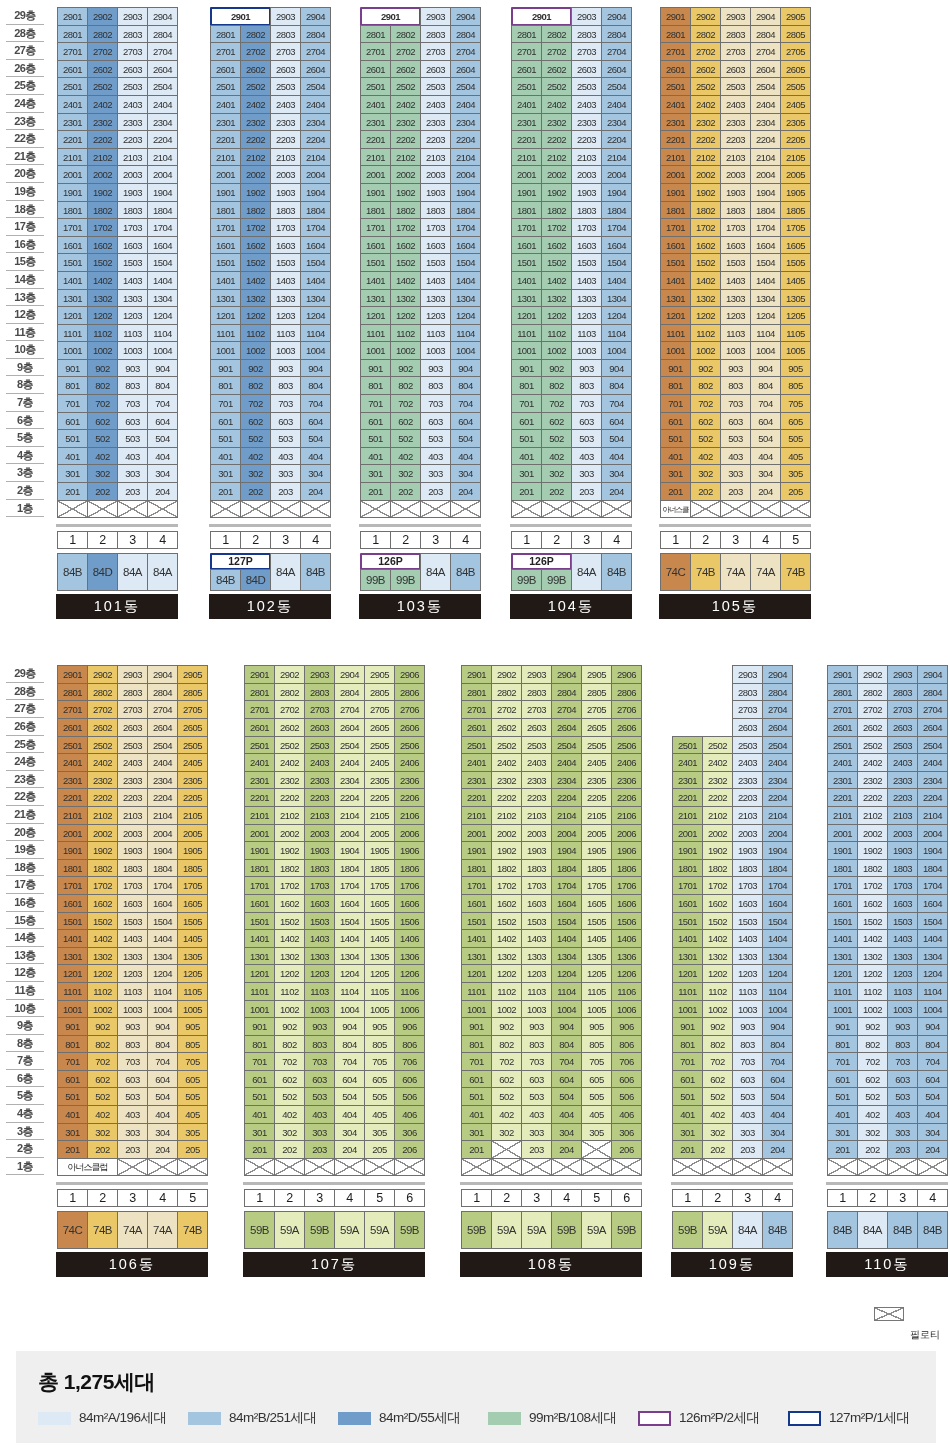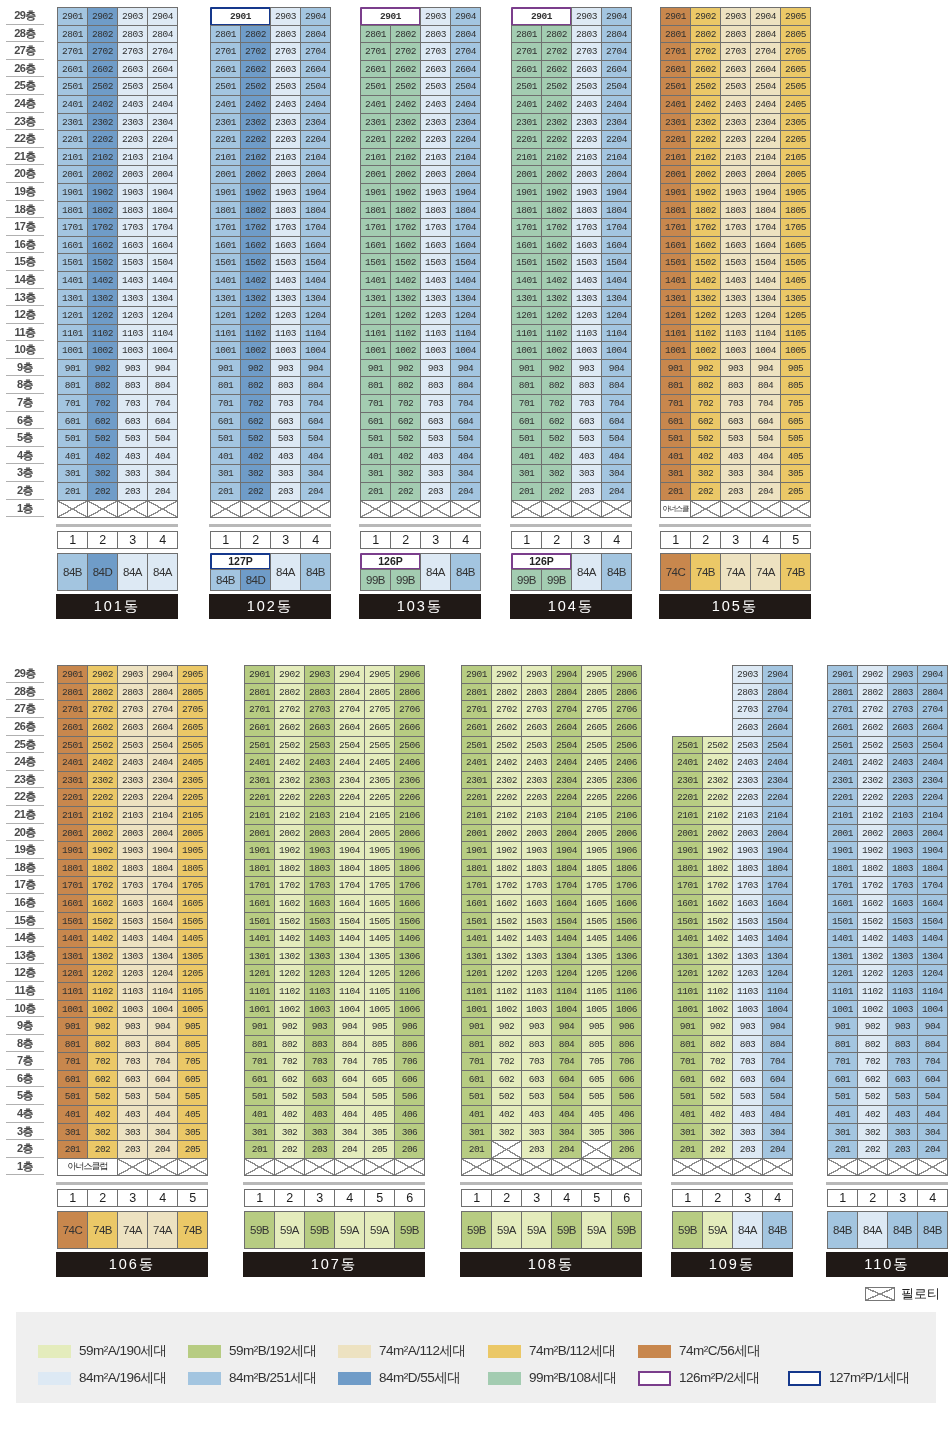--- a/index.html
+++ b/index.html
@@ -16,21 +16,21 @@
   .section.second { margin-top: 45px; }
 
   .gutter { width: 40px; flex: 0 0 40px; padding-top: 1px; }
   .floor-label {
     height: 17.6px; line-height: 16px; font-size: 11px; font-weight: bold;
     color: #4a4a4a; text-align: center; border-bottom: 1px solid #b0b0b0;
     width: 38px; letter-spacing: -0.5px;
   }
 
   .building { display: flex; flex-direction: column; }
-  .grid { padding: 1px 0 0 1px; font-family: Liberation Mono, monospace; }
+  .grid { padding: 1px 0 0 1px; }
   .row { display: flex; }
   .row + .row { margin-top: -1px; }
 
   .cell {
     width: 31px; height: 18.6px; margin-left: -1px;
     border: 1px solid #6f6f6f; background: #fff;
     font-size: 9.5px; color: #303030; text-align: center;
     line-height: 17px; letter-spacing: -0.5px;
     flex: 0 0 auto; overflow: hidden;
   }
@@ -81,21 +81,21 @@
   .piloti-row {
     display: flex; justify-content: flex-end; align-items: center;
     gap: 6px; margin-top: 8px; padding-right: 10px;
   }
   .piloti-box {
     width: 30px; height: 14px; border: 1px solid #777; display: inline-block;
     background-image:
       linear-gradient(to top right, transparent calc(50% - 0.7px), #8d8d8d calc(50% - 0.7px), #8d8d8d calc(50% + 0.7px), transparent calc(50% + 0.7px)),
       linear-gradient(to bottom right, transparent calc(50% - 0.7px), #8d8d8d calc(50% - 0.7px), #8d8d8d calc(50% + 0.7px), transparent calc(50% + 0.7px));
   }
-  .piloti-label { font-size: 13px; color: #222; }
+  .piloti-label { font-size: 10px; color: #222; margin-top: 43px; }
 
   
   .legend {
     margin: 9px 0 0 10px; width: 920px; background: #efefef;
     padding: 17px 22px 16px 22px;
   }
   .legend-title { font-size: 21px; font-weight: bold; color: #111; letter-spacing: -0.5px; }
   .legend-rows { margin-top: 13px; }
   .legend-row { display: flex; align-items: center; margin-top: 9px; }
   .legend-item { display: flex; align-items: center; gap: 8px; width: 150px; flex: 0 0 auto; }
@@ -2293,43 +2293,22 @@
         </div>
       </div>
     </div>
 
   <div class="piloti-row">
     <span class="piloti-box"></span>
     <span class="piloti-label">필로티</span>
   </div>
 
   <div class="legend">
+    <div class="legend-title">총 1,275세대</div>
     <div class="legend-rows" id="legend-rows">
-        <div class="legend-row">
-          <div class="legend-item">
-            <div class="legend-swatch" style="background: rgb(228, 236, 188);"></div>
-            <div class="legend-label">59m²A/190세대</div>
-          </div>
-          <div class="legend-item">
-            <div class="legend-swatch" style="background: rgb(183, 204, 130);"></div>
-            <div class="legend-label">59m²B/192세대</div>
-          </div>
-          <div class="legend-item">
-            <div class="legend-swatch" style="background: rgb(237, 226, 193);"></div>
-            <div class="legend-label">74m²A/112세대</div>
-          </div>
-          <div class="legend-item">
-            <div class="legend-swatch" style="background: rgb(235, 200, 103);"></div>
-            <div class="legend-label">74m²B/112세대</div>
-          </div>
-          <div class="legend-item">
-            <div class="legend-swatch" style="background: rgb(200, 135, 77);"></div>
-            <div class="legend-label">74m²C/56세대</div>
-          </div>
-        </div>
         <div class="legend-row">
           <div class="legend-item">
             <div class="legend-swatch" style="background: rgb(221, 233, 244);"></div>
             <div class="legend-label">84m²A/196세대</div>
           </div>
           <div class="legend-item">
             <div class="legend-swatch" style="background: rgb(163, 197, 224);"></div>
             <div class="legend-label">84m²B/251세대</div>
           </div>
           <div class="legend-item">

